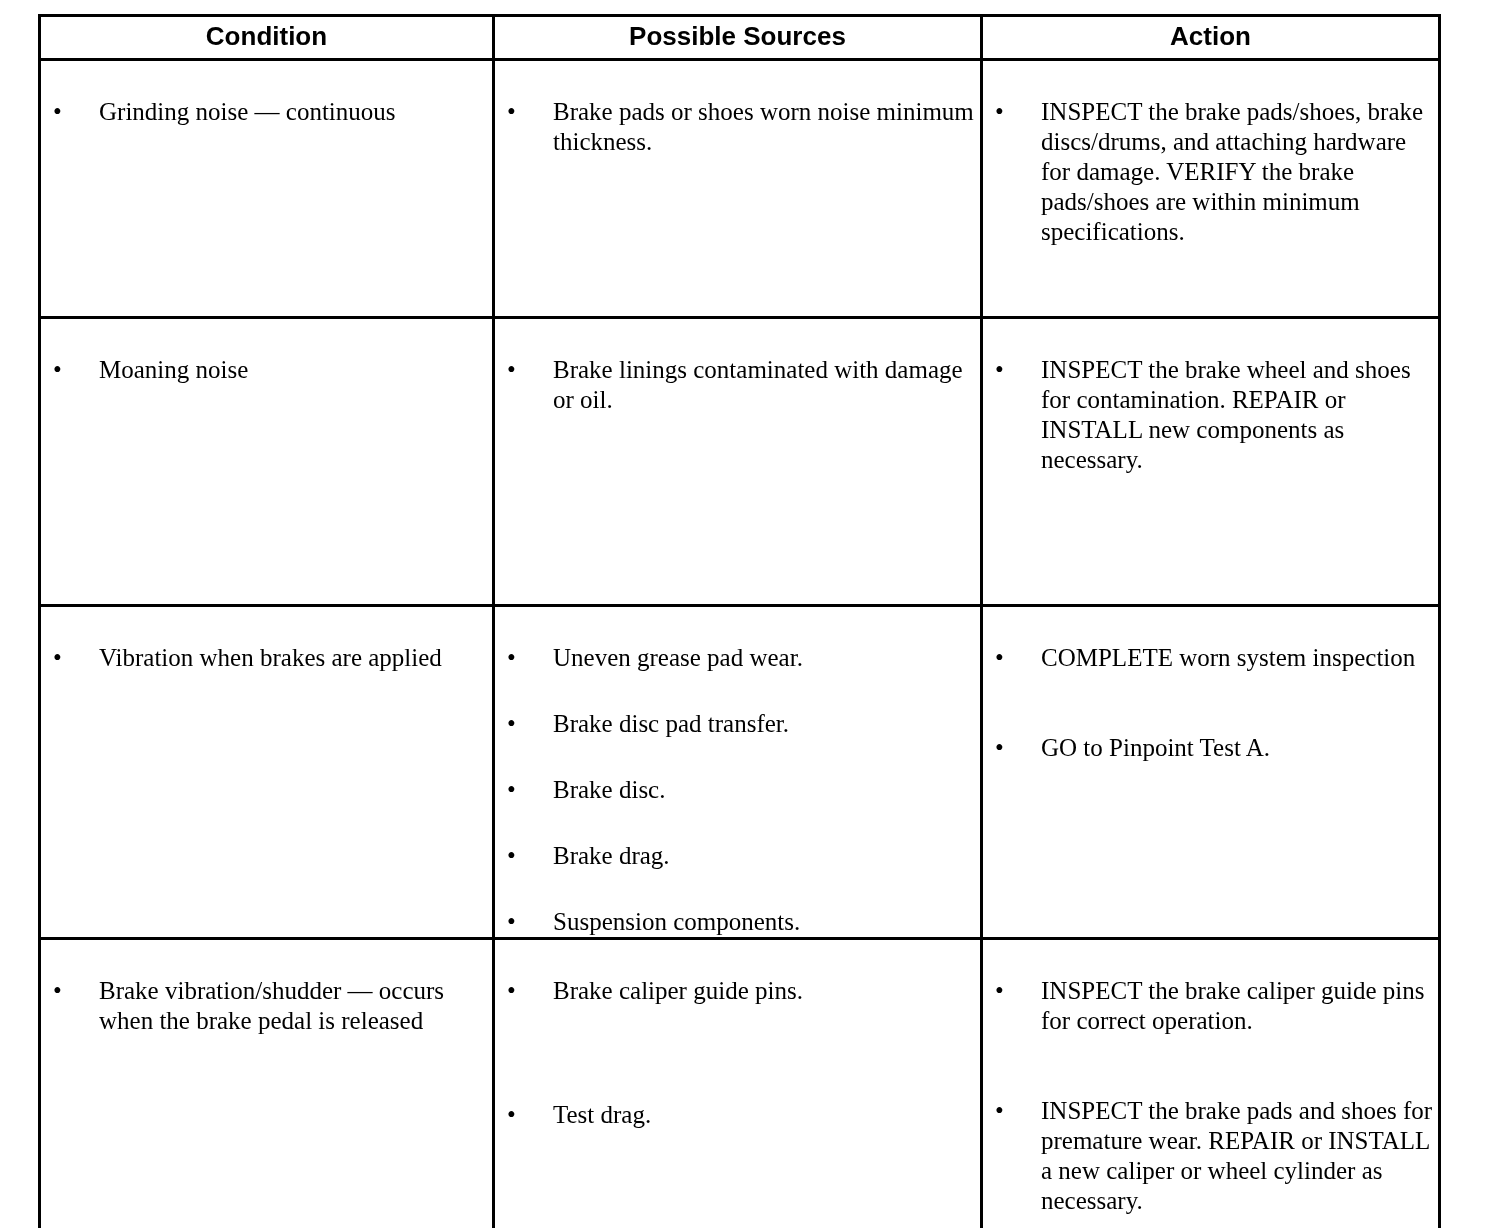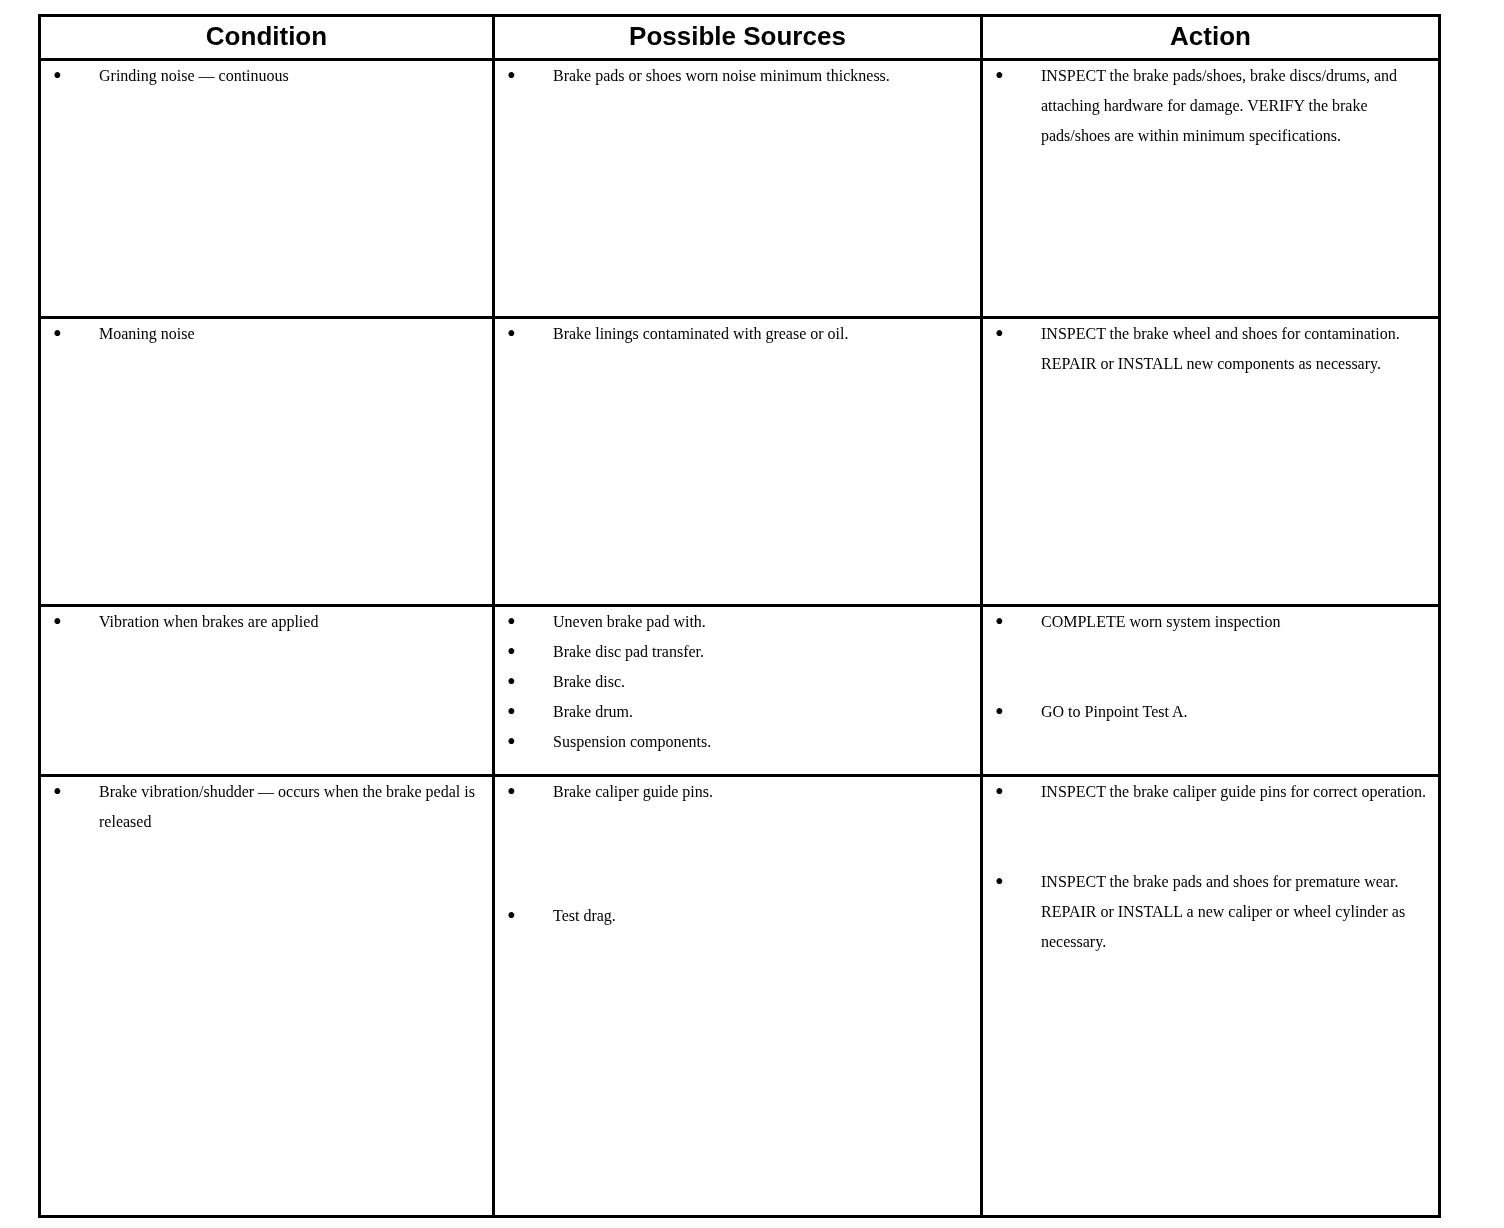--- a/index.html
+++ b/index.html
@@ -73,22 +73,23 @@
   }
   ul.blist li .bullet {
     position: absolute;
     left: 12px;
     top: 0;
     font-size: 25px;
     line-height: 30px;
   }
   ul.blist li .btext {
     display: block;
-    font-size: 16px;
+    font-size: 25px;
     line-height: 30px;
+    margin-top: 36px;
   }
   
   ul.blist.tight li { margin-bottom: 0; }
   ul.blist.gap li + li { margin-top: 60px; }
   ul.blist.biggap li + li { margin-top: 94px; }
 </style>
 </head>
 <body>
 
 <div class="page">
@@ -141,21 +142,21 @@
             <li>
               <span class="bullet">•</span>
               <span class="btext">Moaning noise</span>
             </li>
           </ul>
         </td>
         <td class="cell r2">
           <ul class="blist tight">
             <li>
               <span class="bullet">•</span>
-              <span class="btext">Brake linings contaminated with grease or oil.</span>
+              <span class="btext">Brake linings contaminated with damage or oil.</span>
             </li>
           </ul>
         </td>
         <td class="cell r2">
           <ul class="blist tight">
             <li>
               <span class="bullet">•</span>
               <span class="btext">INSPECT the brake wheel and shoes for contamination. REPAIR or INSTALL new components as necessary.</span>
             </li>
           </ul>
@@ -168,33 +169,33 @@
             <li>
               <span class="bullet">•</span>
               <span class="btext">Vibration when brakes are applied</span>
             </li>
           </ul>
         </td>
         <td class="cell r3">
           <ul class="blist tight">
             <li>
               <span class="bullet">•</span>
-              <span class="btext">Uneven brake pad with.</span>
+              <span class="btext">Uneven grease pad wear.</span>
             </li>
             <li>
               <span class="bullet">•</span>
               <span class="btext">Brake disc pad transfer.</span>
             </li>
             <li>
               <span class="bullet">•</span>
               <span class="btext">Brake disc.</span>
             </li>
             <li>
               <span class="bullet">•</span>
-              <span class="btext">Brake drum.</span>
+              <span class="btext">Brake drag.</span>
             </li>
             <li>
               <span class="bullet">•</span>
               <span class="btext">Suspension components.</span>
             </li>
           </ul>
         </td>
         <td class="cell r3">
           <ul class="blist gap">
             <li>

